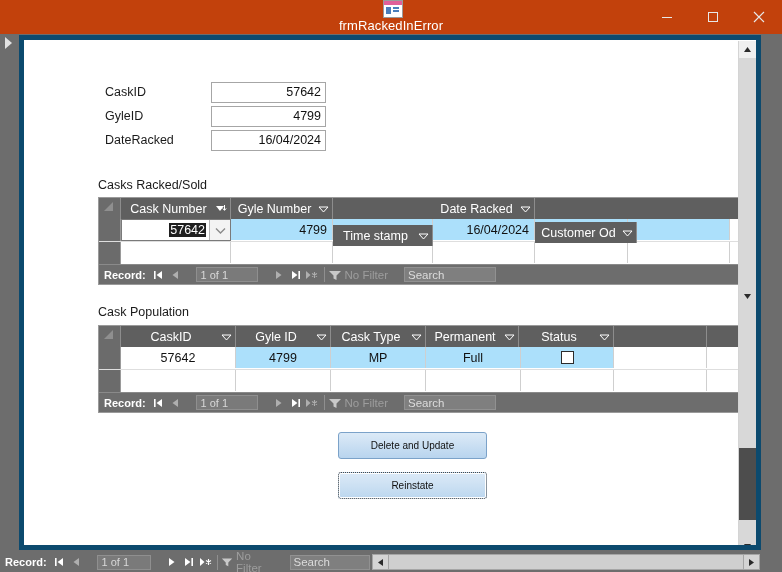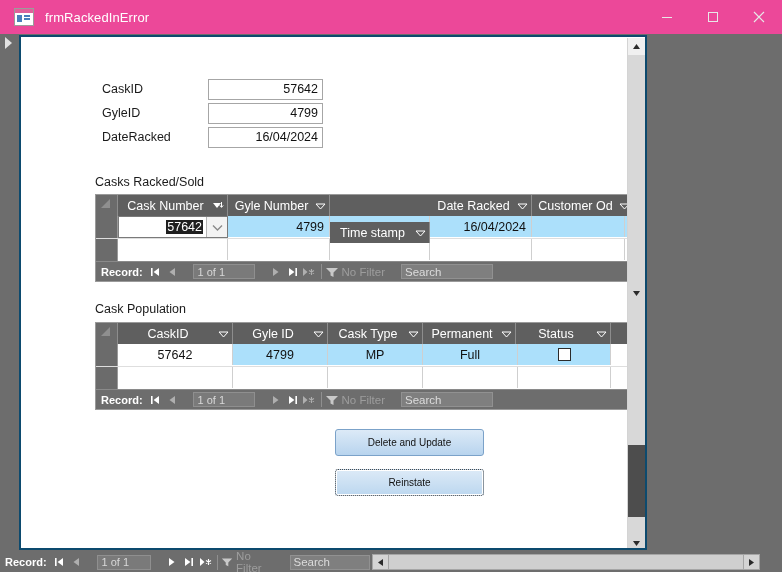--- a/index.html
+++ b/index.html
@@ -8,21 +8,21 @@
     font-family:"Liberation Sans", sans-serif;
     font-size:12px;
     background:#6d6d6d;
     -webkit-font-smoothing:antialiased;
   }
   .app{position:relative;width:782px;height:572px;background:#6d6d6d;}
 
   
   .titlebar{
     position:absolute;left:0;top:0;width:782px;height:34px;
-    background:#ec4899;display:flex;align-items:center;
+    background:#c2410c;display:flex;align-items:center;flex-direction:column;
   }
   .app-icon{
     width:18px;height:16px;margin-left:14px;margin-right:11px;
     background:#ffffff;border:1px solid #9b9b9b;position:relative;flex:none;
   }
   .app-icon .bar{position:absolute;left:0;top:0;width:100%;height:4px;background:#e0609a;}
   .app-icon .c1{position:absolute;left:2px;top:6px;width:5px;height:7px;background:#4a7ebb;}
   .app-icon .c2{position:absolute;left:9px;top:6px;width:6px;height:2px;background:#4a7ebb;}
   .app-icon .c3{position:absolute;left:9px;top:9px;width:6px;height:2px;background:#4a7ebb;}
   .title-text{color:#ffffff;font-size:13px;letter-spacing:.1px;}
@@ -36,22 +36,22 @@
   }
   
   .navpane{
     position:absolute;left:0;top:0;width:18px;height:518px;background:#6d6d6d;
   }
   .navpane .expander{
     position:absolute;left:3px;top:2px;width:12px;height:14px;
   }
   
   .formarea{
-    position:absolute;left:19px;top:1px;width:628px;height:515px;
-    background:#ffffff;border:2px solid #0c4a6e;box-sizing:border-box;
+    position:absolute;left:19px;top:1px;width:742px;height:515px;
+    background:#ffffff;border:5px solid #0c4a6e;box-sizing:border-box;
     overflow:hidden;
   }
   
   .vscroll{
     position:absolute;right:1px;top:1px;width:17px;height:514px;background:#f0f0f0;
     border-left:1px solid #d4d4d4;box-sizing:border-box;
   }
   .vs-btn{width:17px;height:17px;background:#f0f0f0;display:flex;align-items:center;justify-content:center;}
   .vs-track{position:absolute;left:0;top:17px;width:17px;bottom:17px;background:#d8d8d8;}
   .vs-down-inline{position:absolute;left:0;top:230px;width:17px;height:17px;display:flex;align-items:center;justify-content:center;background:#d8d8d8;}
@@ -264,21 +264,21 @@
           <div class="hcell" style="width:102px;">
             <span class="hlabel">Date Racked</span>
             <span class="caret">
               <svg width="11" height="8" viewBox="0 0 11 8">
                   <path d="M1 2 L10 2 L5.5 7 Z" fill="none" stroke="#ffffff" stroke-width="1"></path>
                 </svg>
             </span>
           </div>
 
 
-          <div class="hcell" style="width:102px;">
+          <div class="hcell" style="width:102px;margin-top:24px;">
             <span class="hlabel">Customer Od</span>
             <span class="caret">
               <svg width="11" height="8" viewBox="0 0 11 8">
                   <path d="M1 2 L10 2 L5.5 7 Z" fill="none" stroke="#ffffff" stroke-width="1"></path>
                 </svg>
             </span>
           </div>
 
           <div class="hcell blank" style="width:20px;border-right:none;"></div>
         </div>

